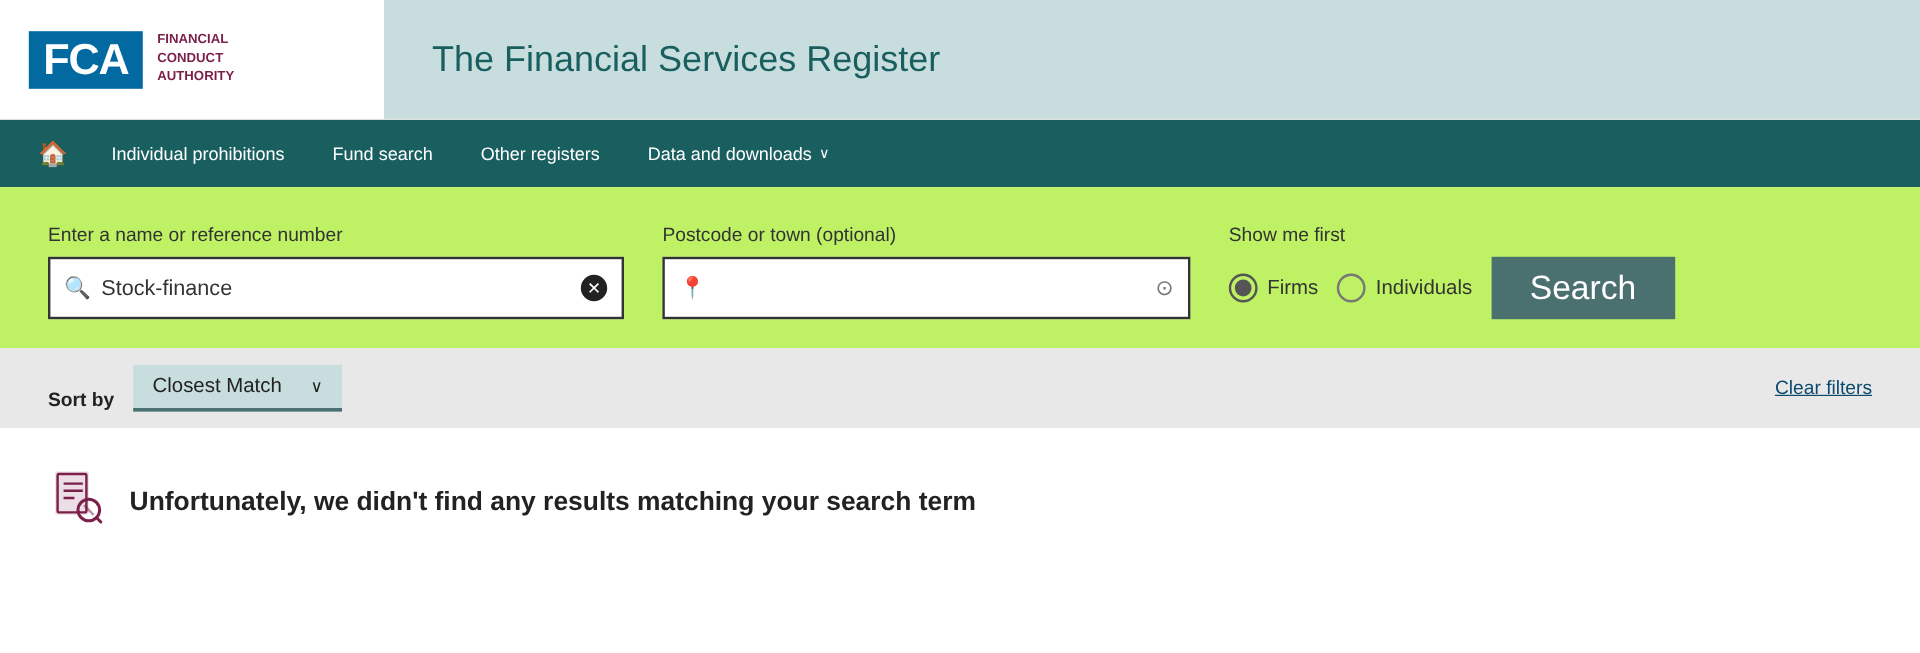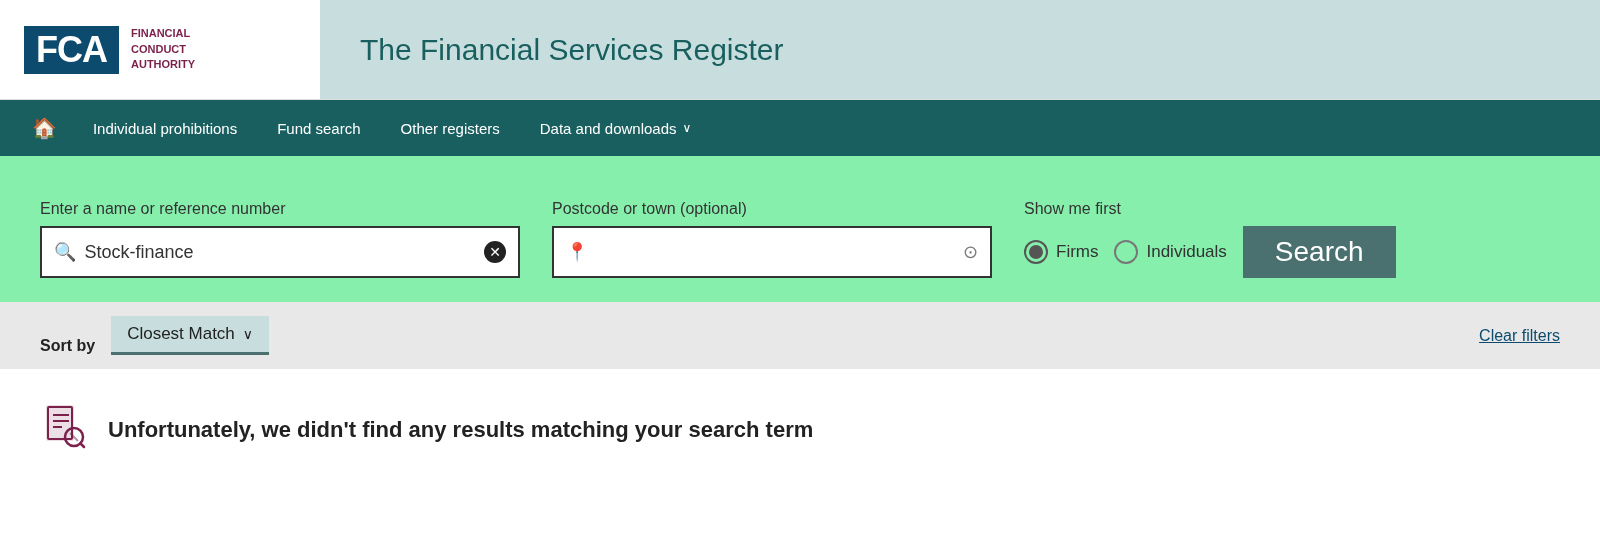--- a/index.html
+++ b/index.html
@@ -19,21 +19,21 @@
       padding: 16px 24px;
       background: #fff;
       min-width: 320px;
     }
     .fca-logo {
       display: flex;
       align-items: center;
       gap: 12px;
     }
     .fca-box {
-      background: #0c4a6e;
+      background: #0369a1;
       color: #fff;
       font-size: 36px;
       font-weight: 900;
       padding: 6px 12px;
       letter-spacing: -1px;
       line-height: 1;
     }
     .fca-text {
       color: #7b1f4b;
       font-size: 11px;
@@ -82,22 +82,22 @@
       display: flex;
       align-items: center;
       gap: 6px;
     }
     .nav-chevron {
       font-size: 12px;
     }
 
     
     .search-section {
-      background: #86efac;
-      padding: 44px 40px 24px;
+      background: #bef264;
+      padding: 32px 40px 24px;
       display: flex;
       align-items: flex-end;
       gap: 32px;
     }
     .search-field {
       display: flex;
       flex-direction: column;
       gap: 8px;
     }
     .search-field-wide { flex: 0 0 480px; }
@@ -220,21 +220,21 @@
       gap: 16px;
     }
     .sort-by-label {
       font-size: 16px;
       font-weight: 700;
       color: #222;
     }
     .sort-dropdown {
       display: flex;
       align-items: center;
-      gap: 8px;
+      gap: 24px;
       background: #c8dede;
       padding: 8px 16px;
       cursor: pointer;
       border-bottom: 3px solid #4a7070;
       font-size: 17px;
       color: #222;
     }
     .sort-chevron {
       font-size: 14px;
     }

